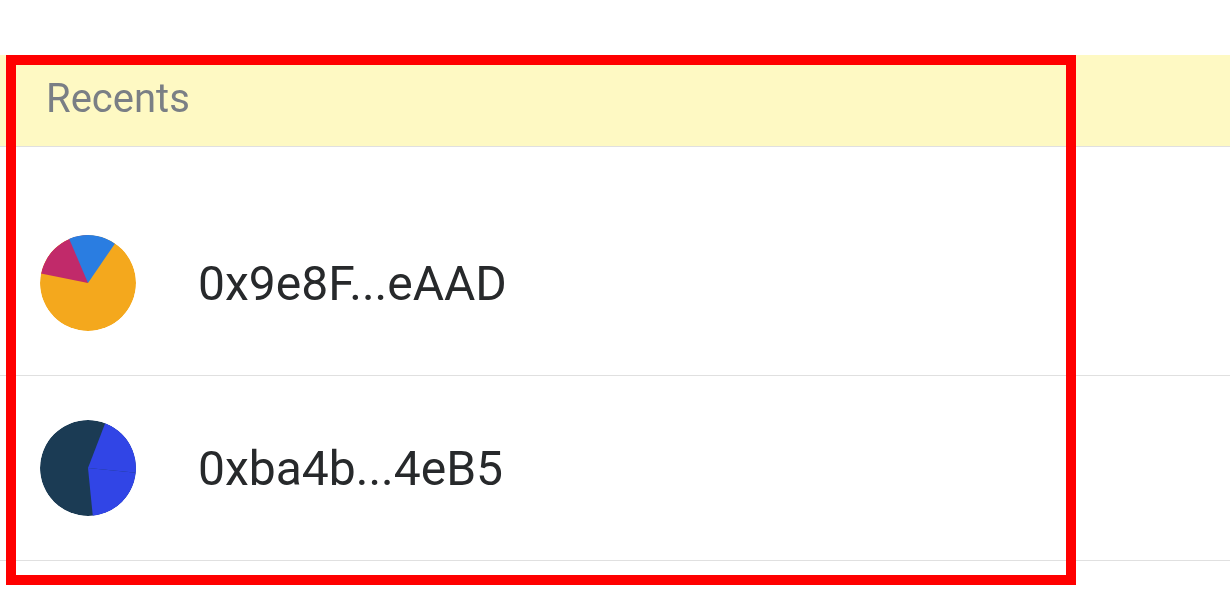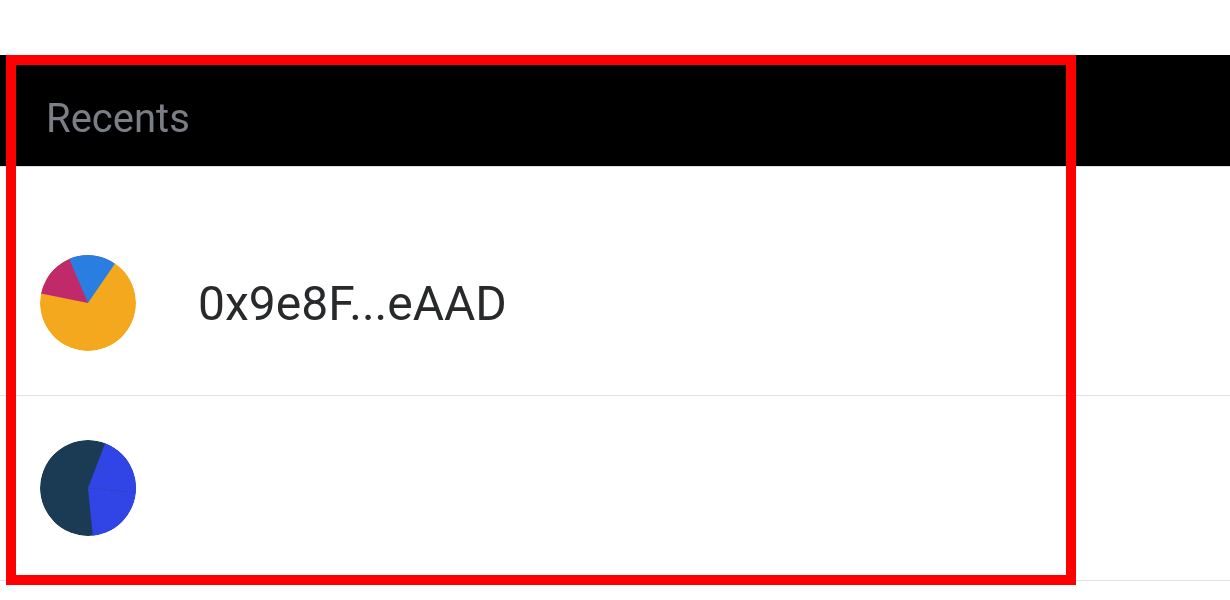--- a/index.html
+++ b/index.html
@@ -20,22 +20,22 @@
       position: absolute;
       left: 6px;
       top: 0;
       width: 1070px;
       height: 530px;
       border: 10px solid #ff0000;
       pointer-events: none;
       z-index: 10;
     }
     .section-header {
-      background: #000000;
-      padding: 40px 0 24px 46px;
+      background: #fef9c3;
+      padding: 20px 0 24px 46px;
       border-bottom: 1px solid #e0e0e0;
     }
     .section-title {
       font-size: 40px;
       color: #7a7f85;
       font-weight: 400;
     }
     .list {
       width: 100%;
       margin-top: 44px;
@@ -90,16 +90,17 @@
     </div>
 
     <div class="list-item">
       <div class="avatar">
         <svg viewBox="0 0 100 100" width="96" height="96">
           <circle cx="50" cy="50" r="50" fill="#1b3b54"></circle>
           <path d="M 50 50 L 68 3 A 50 50 0 0 1 100 55 L 50 50 Z" fill="#3145e6"></path>
           <path d="M 50 50 L 100 55 A 50 50 0 0 1 55 100 Z" fill="#3145e6"></path>
         </svg>
       </div>
+      <div class="item-label">0xba4b...4eB5</div>
     </div>
 
   </div>
 </div>
 
 </body></html>

